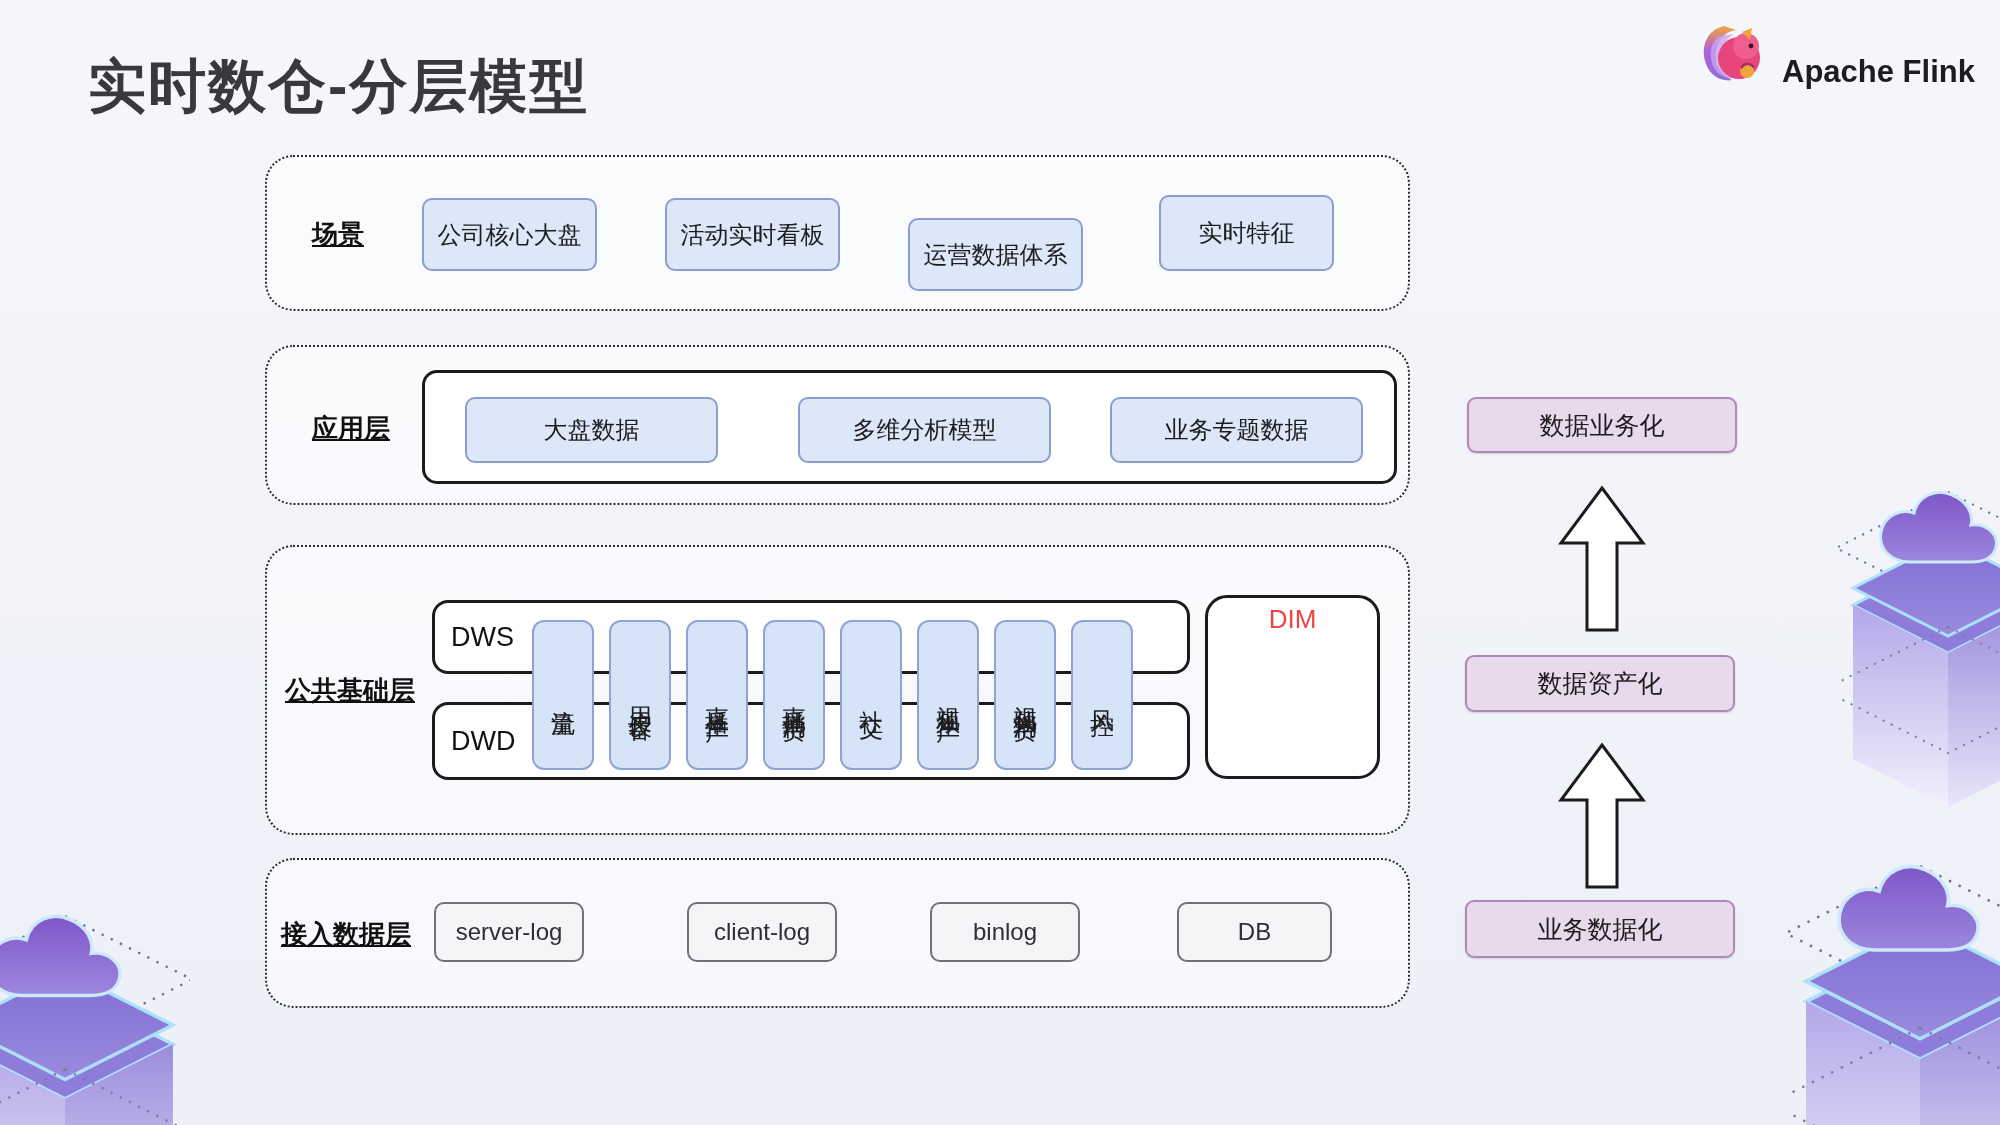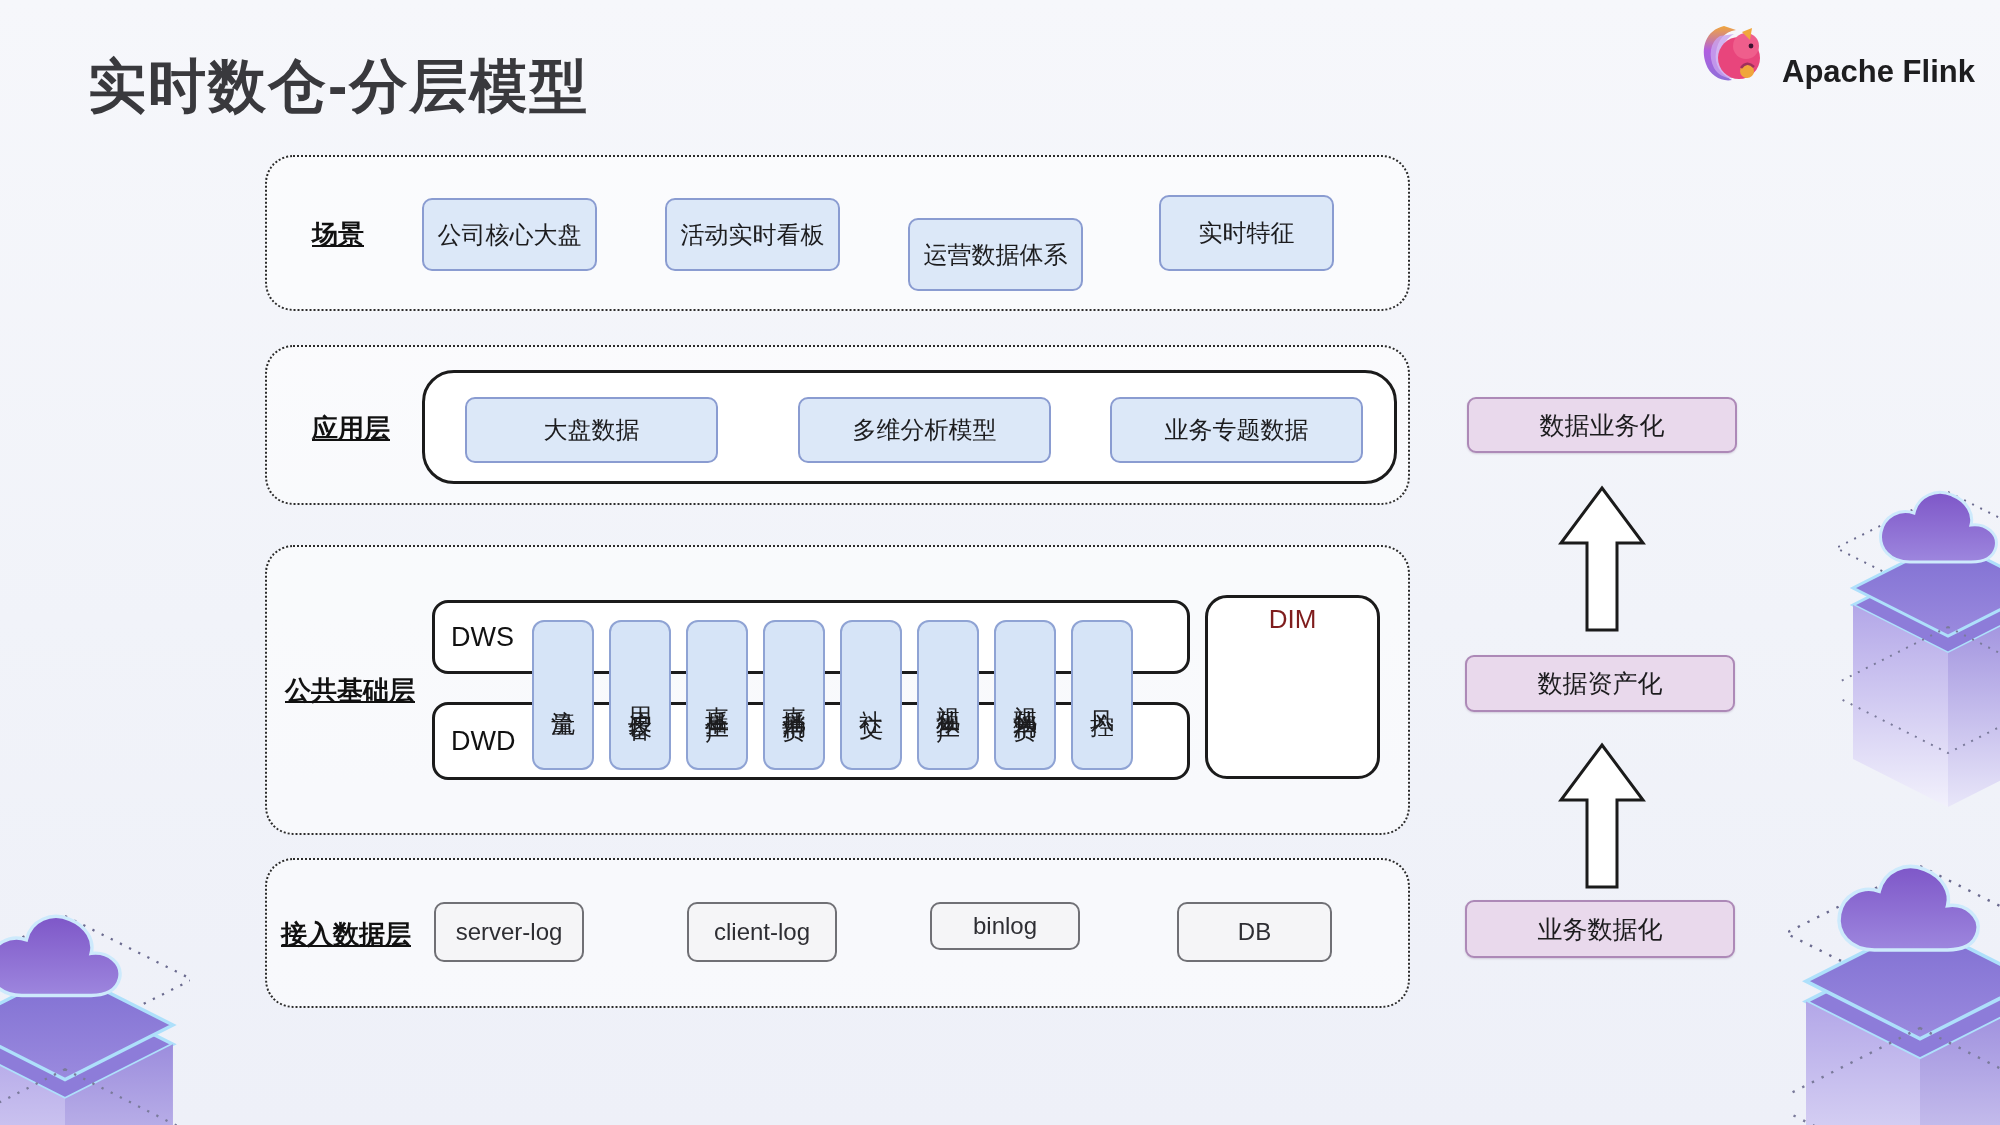--- a/index.html
+++ b/index.html
@@ -24,21 +24,21 @@
   .layer-label {
     position:absolute; font-size:26px; font-weight:800; color:#111; white-space:nowrap;text-decoration:underline;
   }
 
   .blue-box {
     position:absolute; background:#dce8f8; border:2px solid #8a9cd1; border-radius:10px;
     display:flex; align-items:center; justify-content:center;
     font-size:24px; color:#1c1c1e; white-space:nowrap;
   }
   .solid-box {
-    position:absolute; background:#ffffff; border:3px solid #1b1b1b; border-radius:32px;
+    position:absolute; background:#ffffff; border:3px solid #1b1b1b; border-radius:15px;
   }
   .pill {
     position:absolute; top:0; height:150px; width:62px;
     background:#d6e4f7; border:2px solid #8fa3d4; border-radius:12px;
     display:flex; align-items:center; justify-content:center; z-index:5;
   }
   .pill span {
     writing-mode:vertical-rl; text-orientation:upright;
     font-size:24px; color:#1c1c1e; letter-spacing:4px; line-height:1;
   }
@@ -180,29 +180,29 @@
         </div>
       <div class="pill" style="left:462px;">
           <span>视频消费</span>
         </div>
       <div class="pill" style="left:539px;">
           <span>风控</span>
         </div>
     </div>
 
     <div class="solid-box" style="left:938px; top:48px; width:175px; height:184px; border-radius:22px; display:flex; flex-direction:column; align-items:center; padding-top:6px;">
-      <div style="font-size:26px; color:#7f1d1d; margin-bottom:6px;">DIM</div>
+      <div style="font-size:26px; color:#ef4444; margin-bottom:6px;">DIM</div>
     </div>
   </div>
 
   <div class="layer" style="left:265px; top:858px; width:1145px; height:150px;">
     <div class="layer-label" style="left:14px; top:57px;">接入数据层</div>
     <div class="gray-box" style="left:420px; top:42px; width:150px; height:60px;">client-log</div>
     <div class="gray-box" style="left:167px; top:42px; width:150px; height:60px;">server-log</div>
-    <div class="gray-box" style="left:663px; top:42px; width:150px; height:48px;">binlog</div>
+    <div class="gray-box" style="left:663px; top:42px; width:150px; height:60px;">binlog</div>
     <div class="gray-box" style="left:910px; top:42px; width:155px; height:60px;">DB</div>
   </div>
 
   <div class="pink-box" style="left:1467px; top:397px; height:56px;">数据业务化</div>
 
   <svg class="up-arrow" style="left:1557px; top:485px;" width="90" height="148" viewBox="0 0 90 148">
     <polygon points="45,3 86,58 60,58 60,145 30,145 30,58 4,58" fill="#ffffff" stroke="#1b1b1b" stroke-width="3" stroke-linejoin="miter"></polygon>
   </svg>
 
   <div class="pink-box" style="left:1465px; top:655px;">数据资产化</div>

